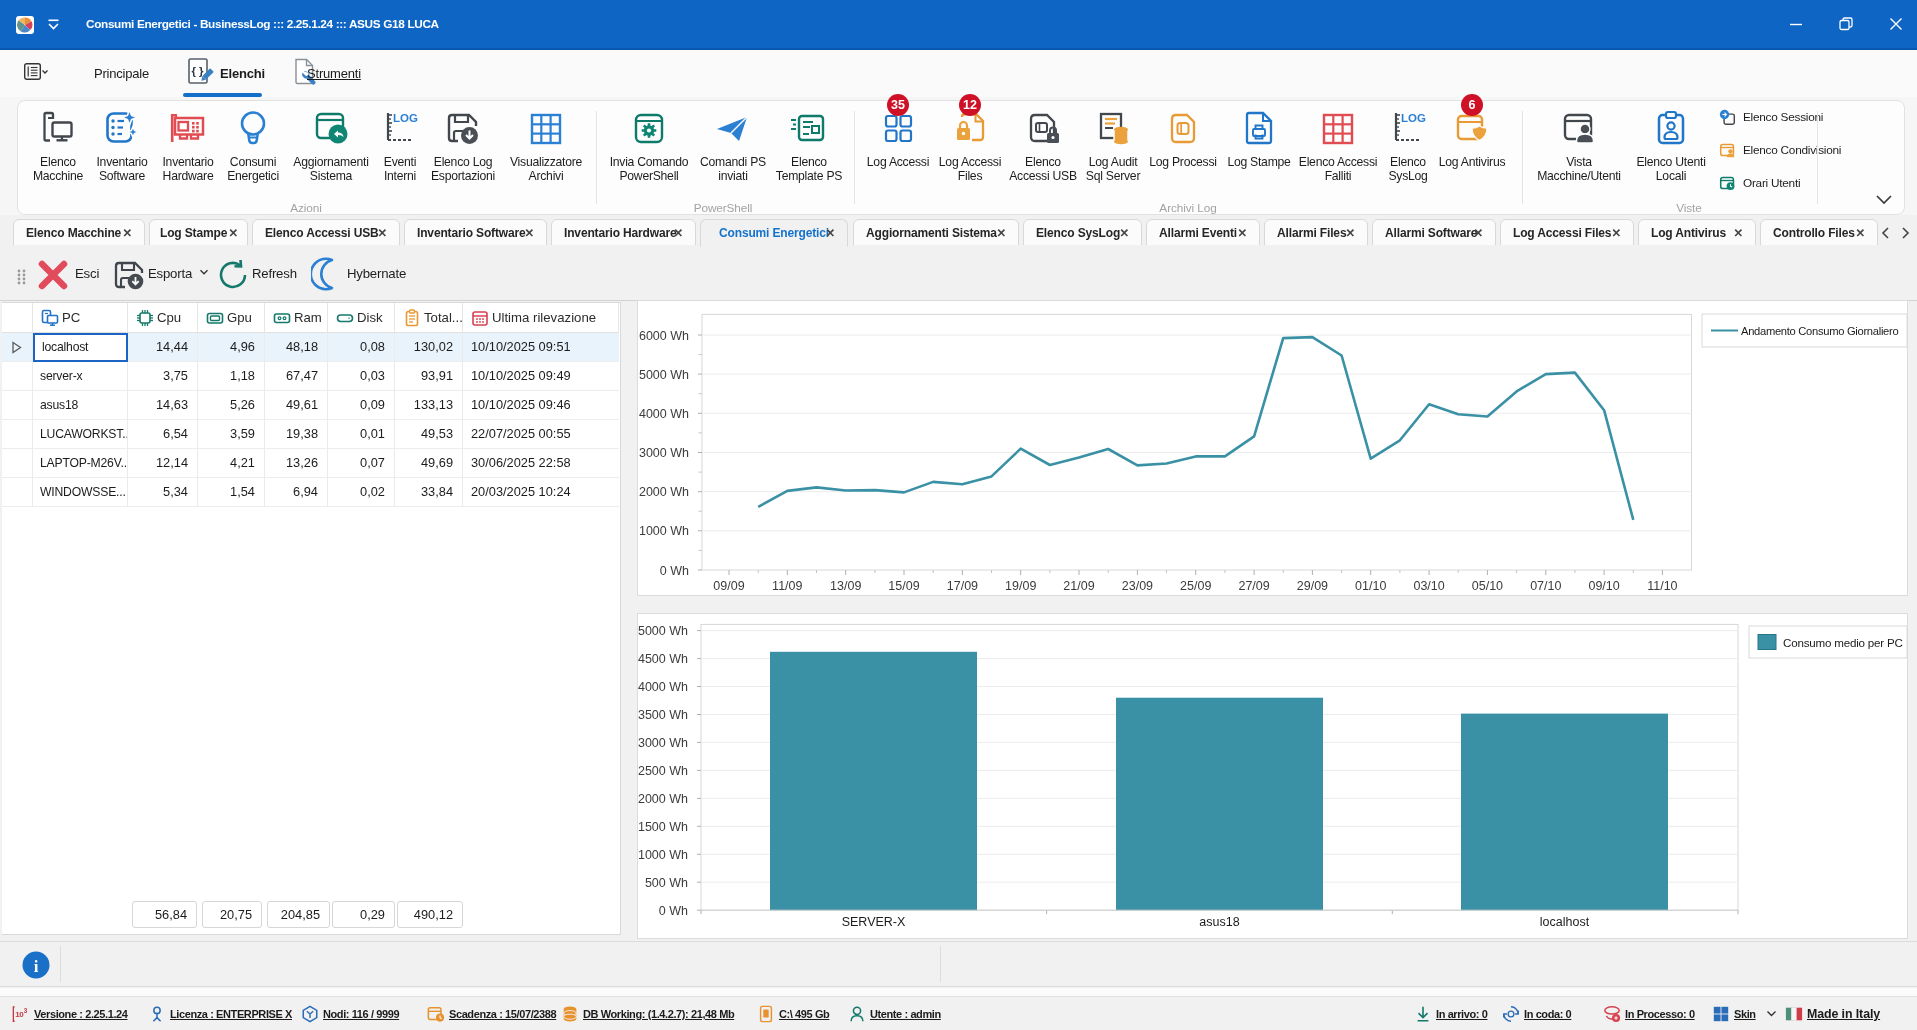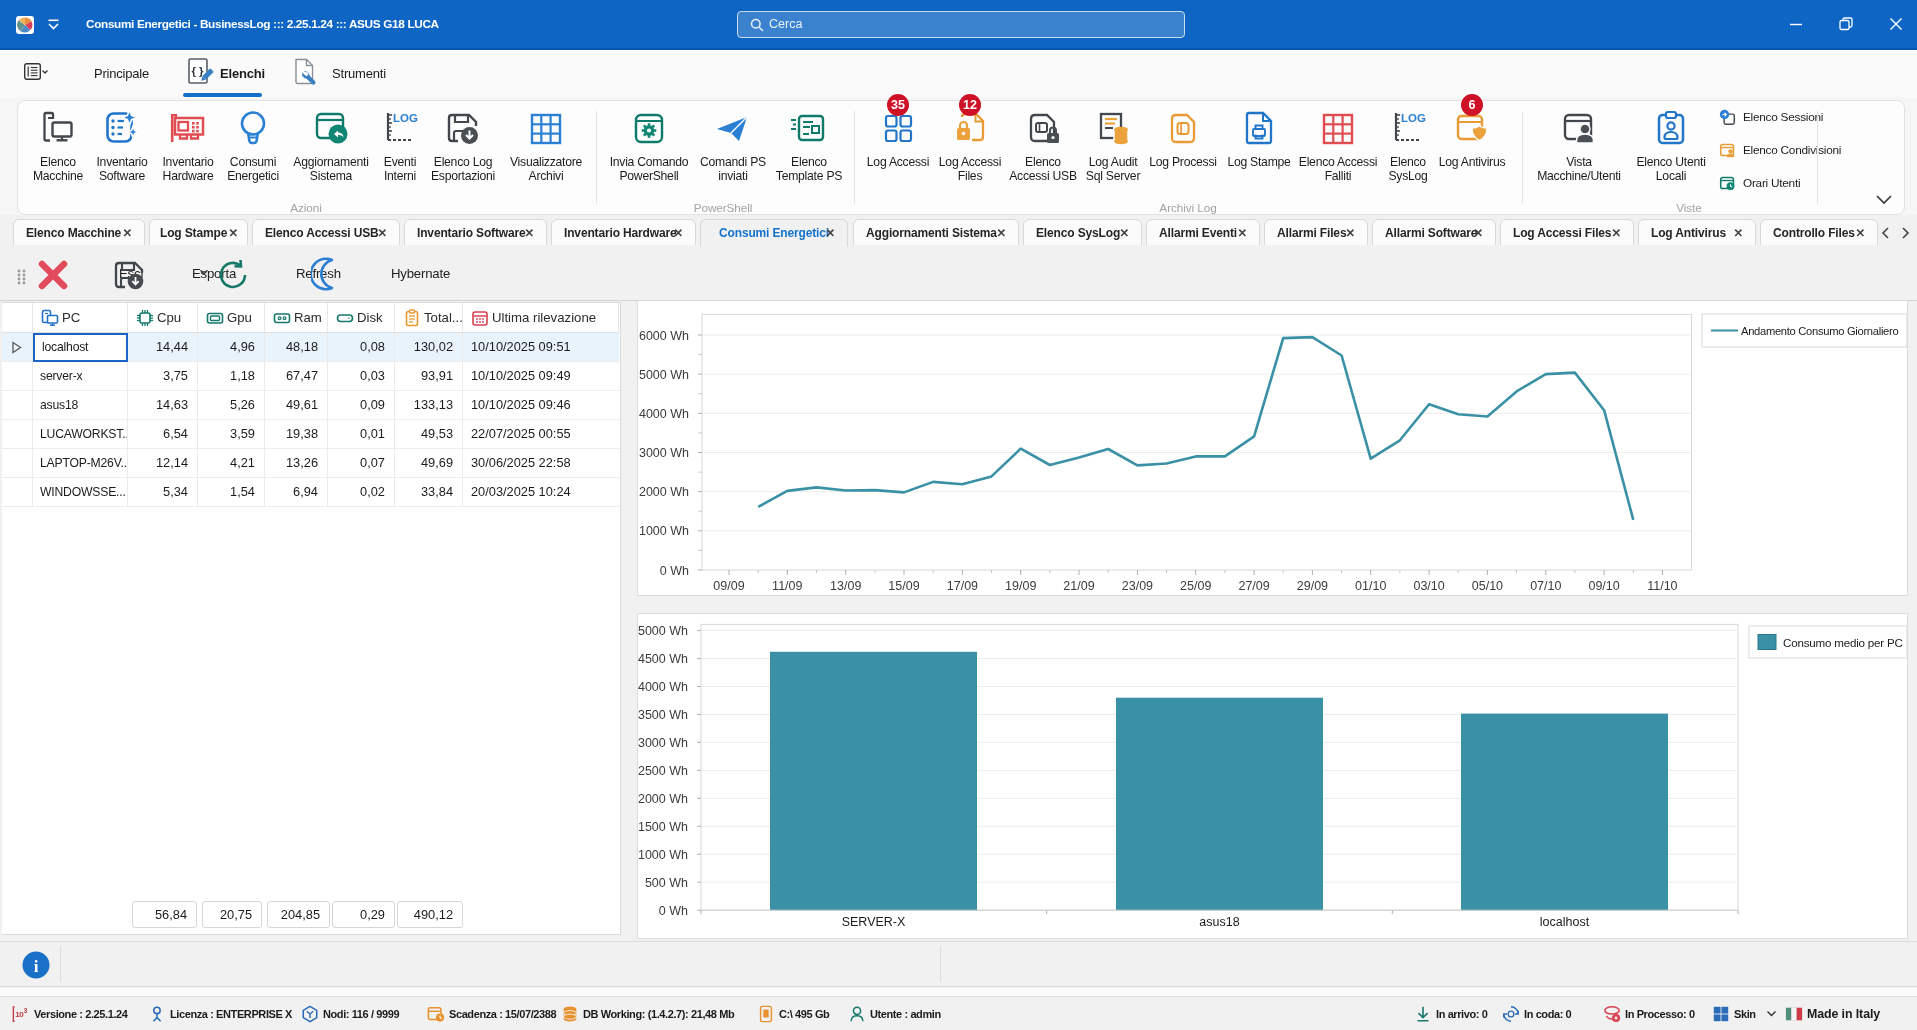--- a/index.html
+++ b/index.html
@@ -30,31 +30,31 @@
 
 #tabstrip{position:absolute;left:0;top:215px;width:1917px;height:30px;background:#f1f1f1;font-weight:bold;}
 .tab{position:absolute;top:4px;height:27px;background:#fbfbfb;border:1px solid #d8d8d8;border-radius:6px 6px 0 0;font-size:12px;color:#262626;letter-spacing:-0.15px;}
 .tab .tl{position:absolute;left:12px;top:6px;white-space:nowrap;}
 .tab .tx{position:absolute;top:6px;color:#444;font-size:11.5px;}
 #tabline{position:absolute;left:0;top:30px;width:1917px;height:1px;background:#d8d8d8;}
 .tab.active{background:#f1f1f1;border-bottom:1px solid #f1f1f1;height:28px;z-index:2;}
 .tab.active .tl{color:#1473cc;}
 
 #toolbar{position:absolute;left:0;top:245px;width:1917px;height:56px;background:#f1f1f1;border-bottom:1px solid #d2d2d2;}
-.tbtext{position:absolute;top:21px;font-size:13.2px;color:#1d1d1d;letter-spacing:-0.2px;margin-left:44px;}
+.tbtext{position:absolute;top:21px;font-size:13.2px;color:#1d1d1d;letter-spacing:-0.2px;}
 
 #gridpanel{position:absolute;left:2px;top:302px;width:619px;height:633px;background:#fff;border:1px solid #d9d9d9;border-left:none;}
 #chart1{position:absolute;left:637px;top:300px;width:1271px;height:296px;background:#fff;border:1px solid #dcdcdc;}
 #chart2{position:absolute;left:637px;top:613px;width:1271px;height:326px;background:#fff;border:1px solid #dcdcdc;}
 
 #infobar{position:absolute;left:0;top:941px;width:1917px;height:46px;background:#f1f1f1;border-top:1px solid #dcdcdc;border-bottom:1px solid #dcdcdc;}
 #infobar .itext{position:absolute;left:69px;top:15px;font-size:12.3px;color:#1b1b1b;letter-spacing:-0.2px;white-space:nowrap;}
 
 #statusbar{position:absolute;left:0;top:996px;width:1917px;height:34px;background:#f1f1f1;border-top:1px solid #e0e0e0;}
-.sitem{position:absolute;top:8px;font-size:11px;font-weight:bold;color:#1b1b1b;white-space:nowrap;letter-spacing:-0.4px;}
+.sitem{position:absolute;top:8px;font-size:11px;font-weight:bold;color:#1b1b1b;white-space:nowrap;letter-spacing:-0.4px;text-decoration:underline;}
 .sitem svg{vertical-align:-5px;margin-right:4px;}
 
 .gh{position:absolute;top:0;height:30px;border-right:1px solid #e6e6e6;font-size:13.2px;color:#2c2c2c;white-space:nowrap;overflow:hidden;}
 .gh .ghl{position:absolute;top:7px;left:29px;}
 .gh svg{position:absolute;left:8px;top:6px;}
 .grow{position:absolute;height:29px;font-size:12.8px;color:#1c1c1c;}
 .gcell{position:absolute;top:0;height:29px;line-height:28px;border-right:1px solid #ebebeb;white-space:nowrap;overflow:hidden;}
 .num{text-align:right;padding-right:9px;}
 .sumbox{position:absolute;top:0;height:27px;background:#fff;border:1px solid #d6d6d6;border-radius:3px;font-size:12.8px;color:#1c1c1c;line-height:25px;text-align:right;padding-right:9px;}
 </style>
@@ -68,27 +68,20 @@
 <path d="M9 9 L15.5 5.2 A7.5 7.5 0 0 1 14.2 14 Z" fill="#d8405a"></path>
 <path d="M9 9 L14.2 14 A7.5 7.5 0 0 1 4.5 15.2 Z" fill="#4b88c9"></path>
 <path d="M9 9 L4.5 15.2 A7.5 7.5 0 0 1 2.6 4.2 Z" fill="#5e9490"></path>
 <path d="M9 9 L2.6 4.2 A7.5 7.5 0 0 1 9 1.5 Z" fill="#f0b45c"></path>
       </svg>
 <svg class="abs" style="left:48px;top:19px" width="11" height="12" viewBox="0 0 11 12">
 <rect x="0.5" y="0.5" width="10" height="1.6" fill="#fff"></rect>
 <path d="M1 5 L5.5 9.5 L10 5" fill="none" stroke="#fff" stroke-width="1.6"></path>
       </svg>
 <div class="ttext">Consumi Energetici - BusinessLog ::: 2.25.1.24 ::: ASUS G18 LUCA</div>
-<div id="searchbox">
-        <svg class="abs" style="left:12px;top:6px" width="14" height="14" viewBox="0 0 14 14">
-          <circle cx="5.8" cy="5.8" r="4.3" fill="none" stroke="#e8f1fb" stroke-width="1.5"></circle>
-          <line x1="9" y1="9" x2="13" y2="13" stroke="#e8f1fb" stroke-width="1.5"></line>
-        </svg>
-        <span class="stext">Cerca</span>
-      </div>
 <svg class="abs" style="left:1786px;top:14px" width="20" height="20" viewBox="0 0 20 20">
         <line x1="4" y1="10.5" x2="16" y2="10.5" stroke="#fff" stroke-width="1.4"></line>
       </svg>
 <svg class="abs" style="left:1836px;top:14px" width="20" height="20" viewBox="0 0 20 20">
         <rect x="4" y="6.5" width="9" height="9" rx="1.6" fill="none" stroke="#fff" stroke-width="1.3"></rect>
         <path d="M7 6.5 L7 5.5 Q7 4 8.5 4 L14.5 4 Q16 4 16 5.5 L16 11.5 Q16 13 14.5 13 L13.2 13" fill="none" stroke="#fff" stroke-width="1.3"></path>
       </svg>
 <svg class="abs" style="left:1886px;top:14px" width="20" height="20" viewBox="0 0 20 20">
         <path d="M4.5 4.5 L15.5 15.5 M15.5 4.5 L4.5 15.5" stroke="#fff" stroke-width="1.4"></path>
       </svg>
@@ -112,21 +105,21 @@
           <path d="M16.4 21 L19 25 L21.6 21 Z" fill="#3c80c4"></path>
         </g>
       </svg>
 <div class="menulabel" style="left:220px;font-weight:bold;">Elenchi</div>
 <div id="elenchi-underline"></div>
 <svg class="abs" style="left:293px;top:8px" width="28" height="28" viewBox="0 0 28 28">
 <path d="M3 1.5 L13.5 1.5 L19.5 7.5 L19.5 24 Q19.5 25.5 18 25.5 L4.5 25.5 Q3 25.5 3 24 Z" fill="#fff" stroke="#8a9098" stroke-width="1.4"></path>
 <path d="M13.5 1.5 L13.5 7.5 L19.5 7.5" fill="none" stroke="#8a9098" stroke-width="1.4"></path>
 <path d="M10.5 13.5 a4.6 4.6 0 0 1 6.2 4.3 l5.2 5.2 a2.1 2.1 0 0 1 -3 3 l-5.2 -5.2 a4.6 4.6 0 0 1 -4.3 -6.2 l2.7 2.7 a1.9 1.9 0 0 0 2.7 -2.7 Z" fill="#3c80c4"></path>
       </svg>
-<div class="menulabel" style="left:332px;">Strumenti</div>
+<div class="menulabel" style="left:307px;text-decoration:underline;">Strumenti</div>
 </div>
 <div id="ribbon">
       <div id="ribbonpanel">
 <div class="rbtn" style="left:-8px;width:96px">
           <svg width="40" height="40" viewBox="0 0 40 40">
             <path d="M15 10 L15 5.5 Q15 4 13.5 4 L8 4 Q6.5 4 6.5 5.5 L6.5 30 Q6.5 31.5 8 31.5 L12 31.5" fill="none" stroke="#42474d" stroke-width="2.3"></path>
 <line x1="10" y1="9" x2="15" y2="9" stroke="#42474d" stroke-width="2"></line>
 <rect x="14.5" y="13.5" width="19" height="14" rx="1.8" fill="#fdfdfd" stroke="#42474d" stroke-width="2.4"></rect>
 <line x1="24" y1="27.5" x2="24" y2="31" stroke="#42474d" stroke-width="2.2"></line>
 <line x1="18.5" y1="31.3" x2="29.5" y2="31.3" stroke="#42474d" stroke-width="2.4"></line>

